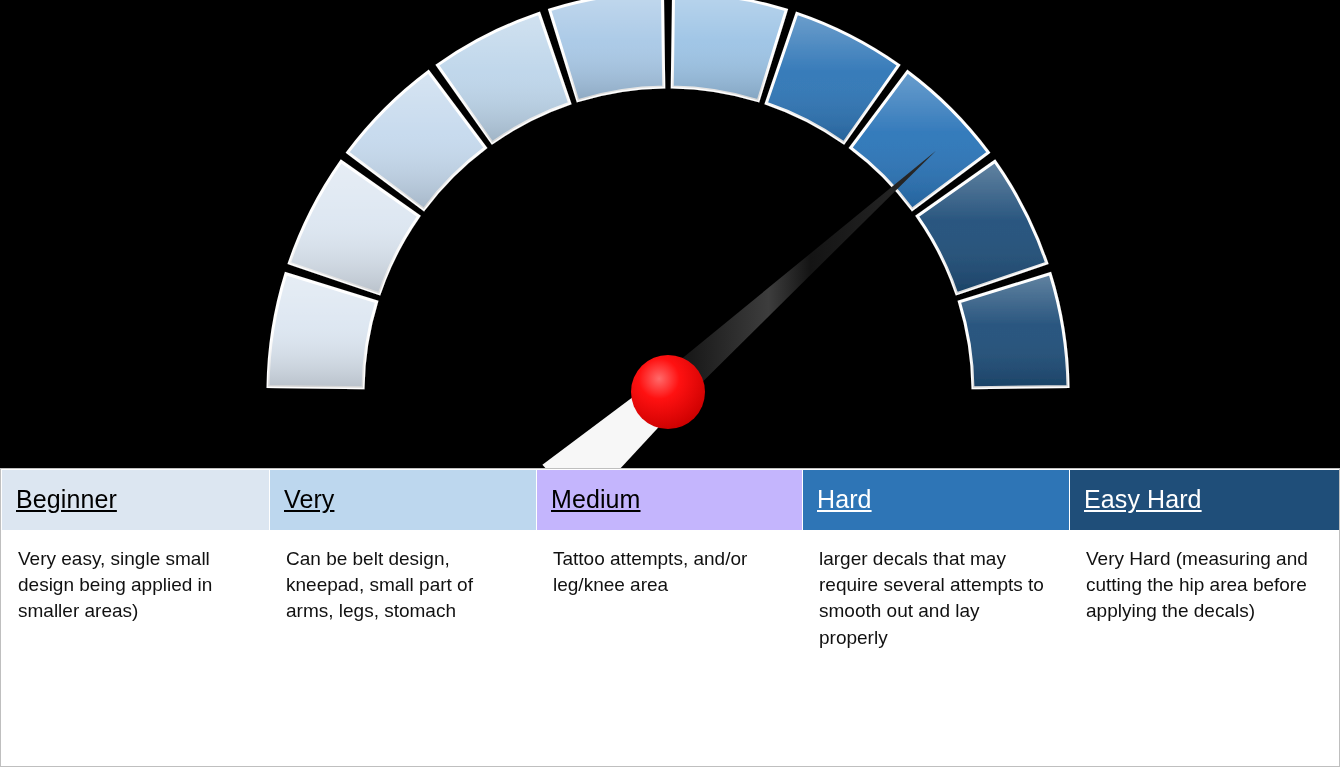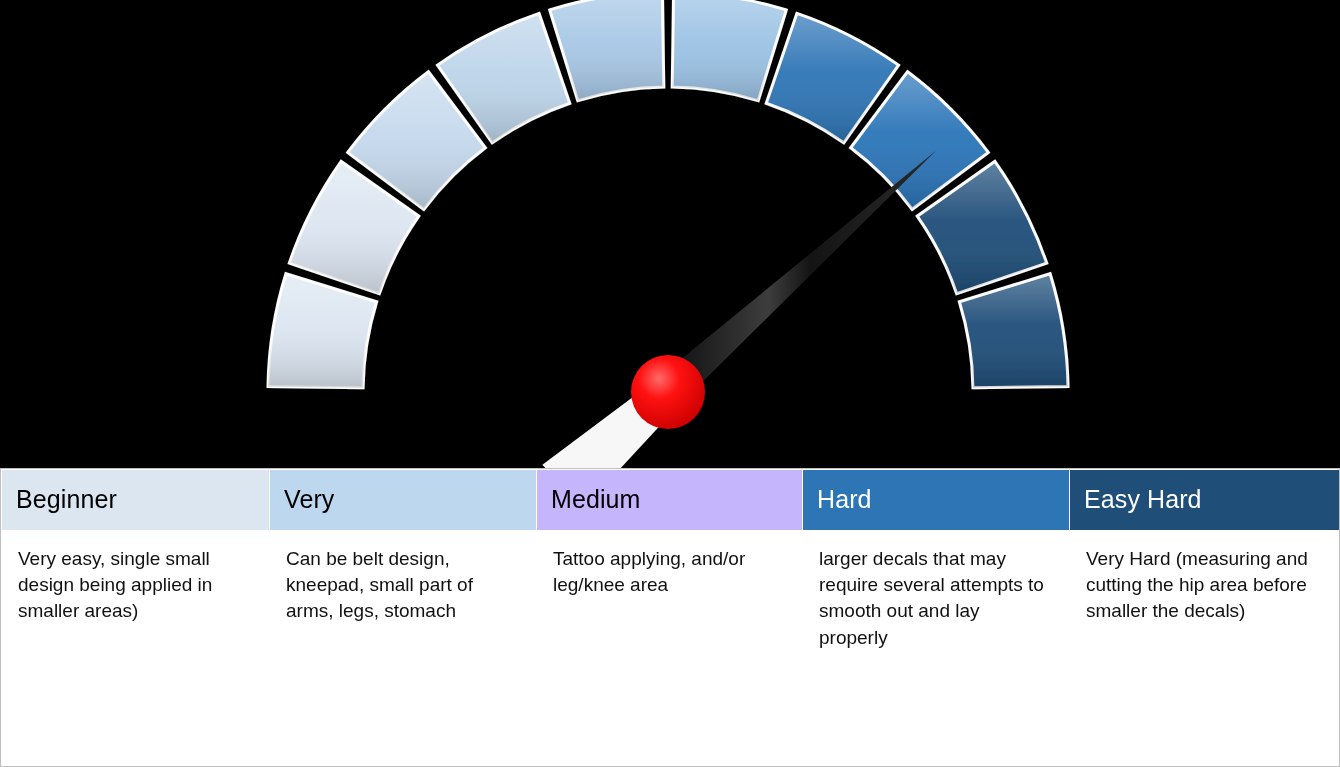--- a/index.html
+++ b/index.html
@@ -61,20 +61,21 @@
   }
   thead td.hdr {
     height: 60px;
     vertical-align: middle;
     padding: 0 14px;
     font-size: 25px;
     line-height: 1.1;
     letter-spacing: 0.1px;
     white-space: nowrap;
     border-bottom: 2px solid #ffffff;
+    text-decoration: underline;
   }
   tbody td.cell {
     background: #ffffff;
     padding: 14px 16px 10px 16px;
     font-size: 19px;
     line-height: 1.38;
     color: #111111;
     border: 1px solid #ffffff;
   }
   tbody td.cell .txt {
@@ -232,26 +233,26 @@
       </thead>
       <tbody>
         <tr>
           <td class="cell">
             <span class="txt">Very easy, single small design being applied in smaller areas)</span>
           </td>
           <td class="cell">
             <span class="txt">Can be belt design, kneepad, small part of arms, legs, stomach</span>
           </td>
           <td class="cell">
-            <span class="txt">Tattoo applying, and/or leg/knee area</span>
+            <span class="txt">Tattoo attempts, and/or leg/knee area</span>
           </td>
           <td class="cell">
             <span class="txt">larger decals that may require several attempts to smooth out and lay properly</span>
           </td>
           <td class="cell">
-            <span class="txt">Very Hard (measuring and cutting the hip area before smaller the decals)</span>
+            <span class="txt">Very Hard (measuring and cutting the hip area before applying the decals)</span>
           </td>
         </tr>
       </tbody>
     </table>
   </div>
 
 </div>
 
 </body></html>

